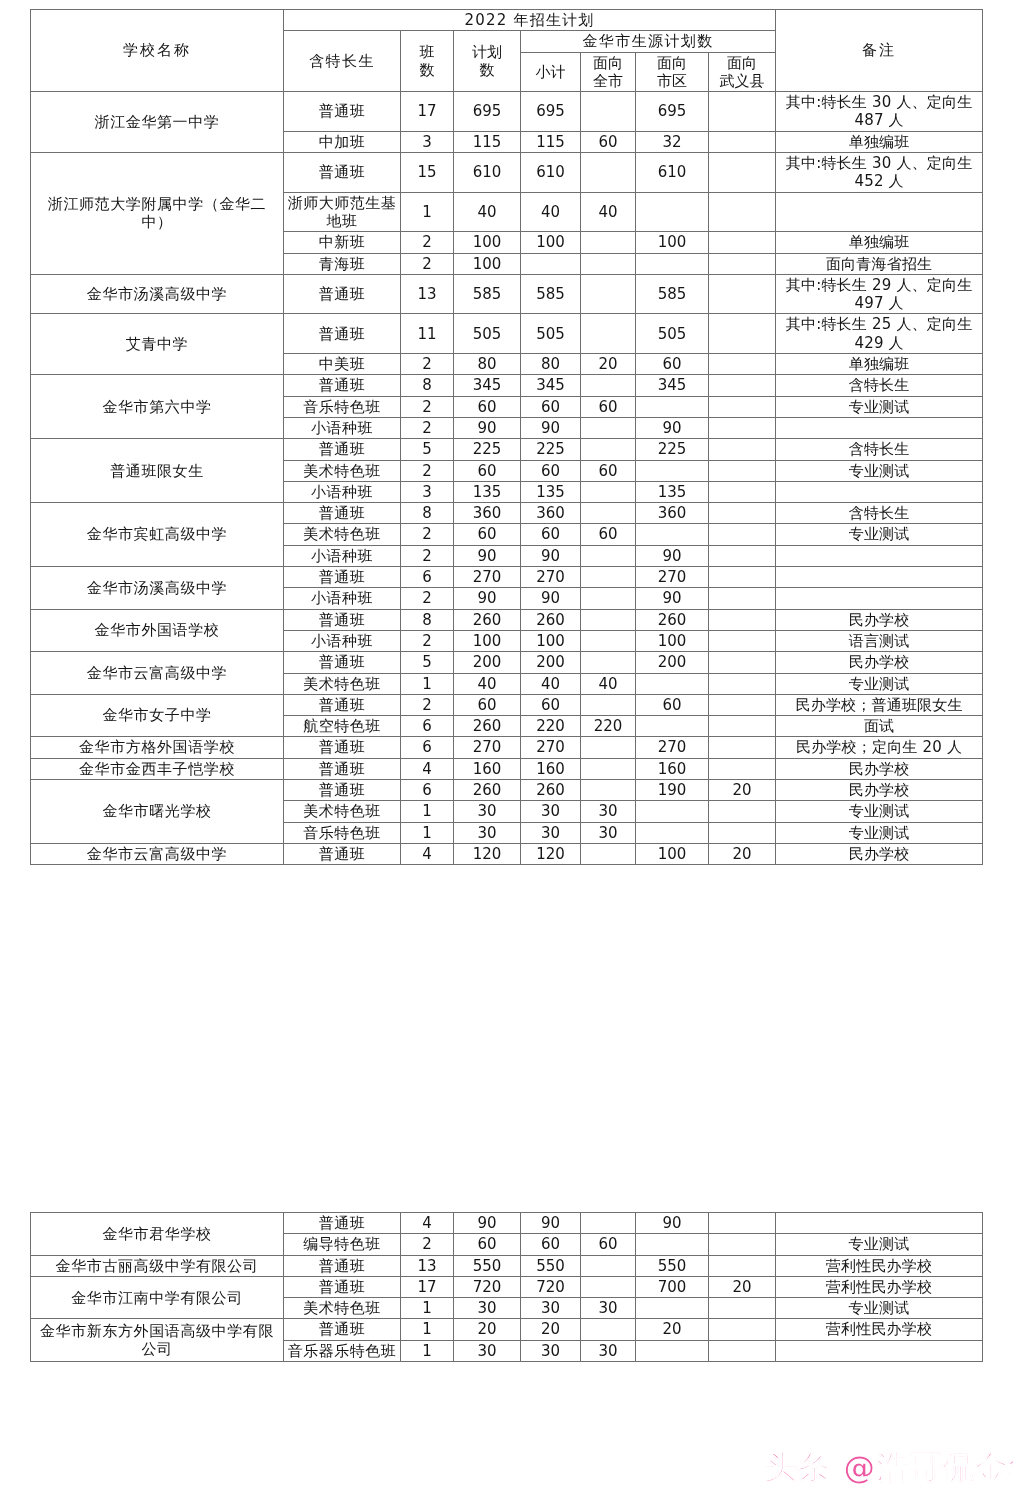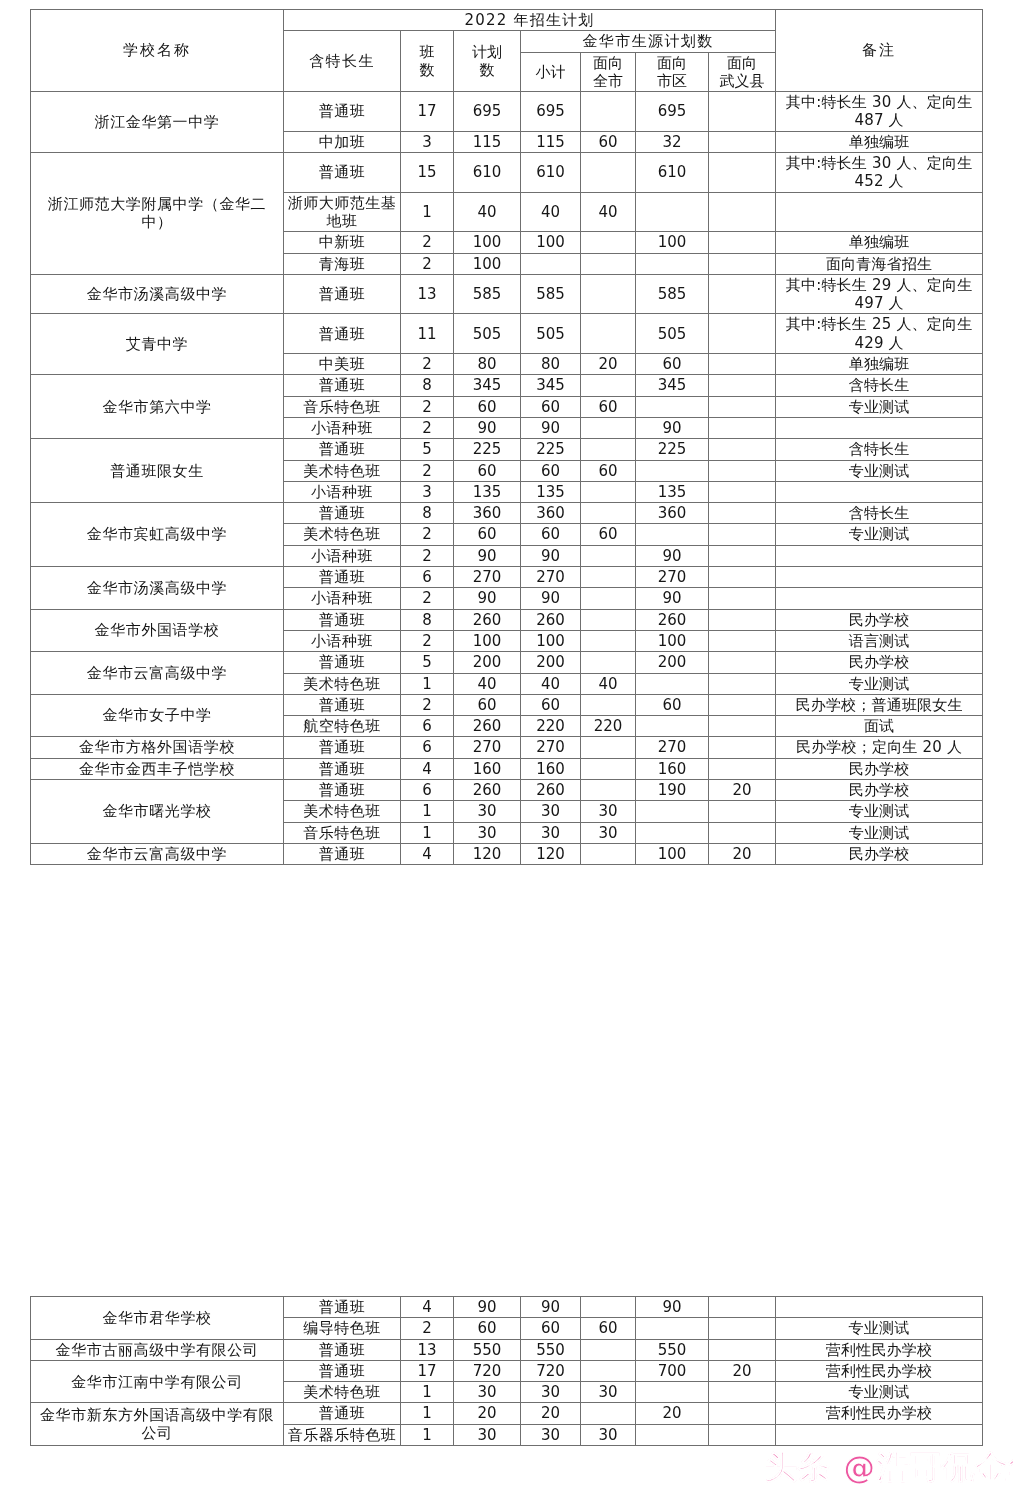--- a/index.html
+++ b/index.html
@@ -14,21 +14,21 @@
 
   table.plan{
     border-collapse:collapse;
     table-layout:fixed;
     position:absolute;
     left:30px;
     width:952px;
     color:#1a1a1a;
   }
   table.plan#tbl-main{top:9px;}
-  table.plan#tbl-cont{top:1296px;padding-left:13px;}
+  table.plan#tbl-cont{top:1212px;padding-left:13px;}
 
   table.plan td, table.plan th{
     border:1px solid #6f6f6f;
     padding:1px 2px;
     text-align:center;
     vertical-align:middle;
     font-weight:400;
     font-size:15px;
     line-height:1.22;
     color:#161616;

